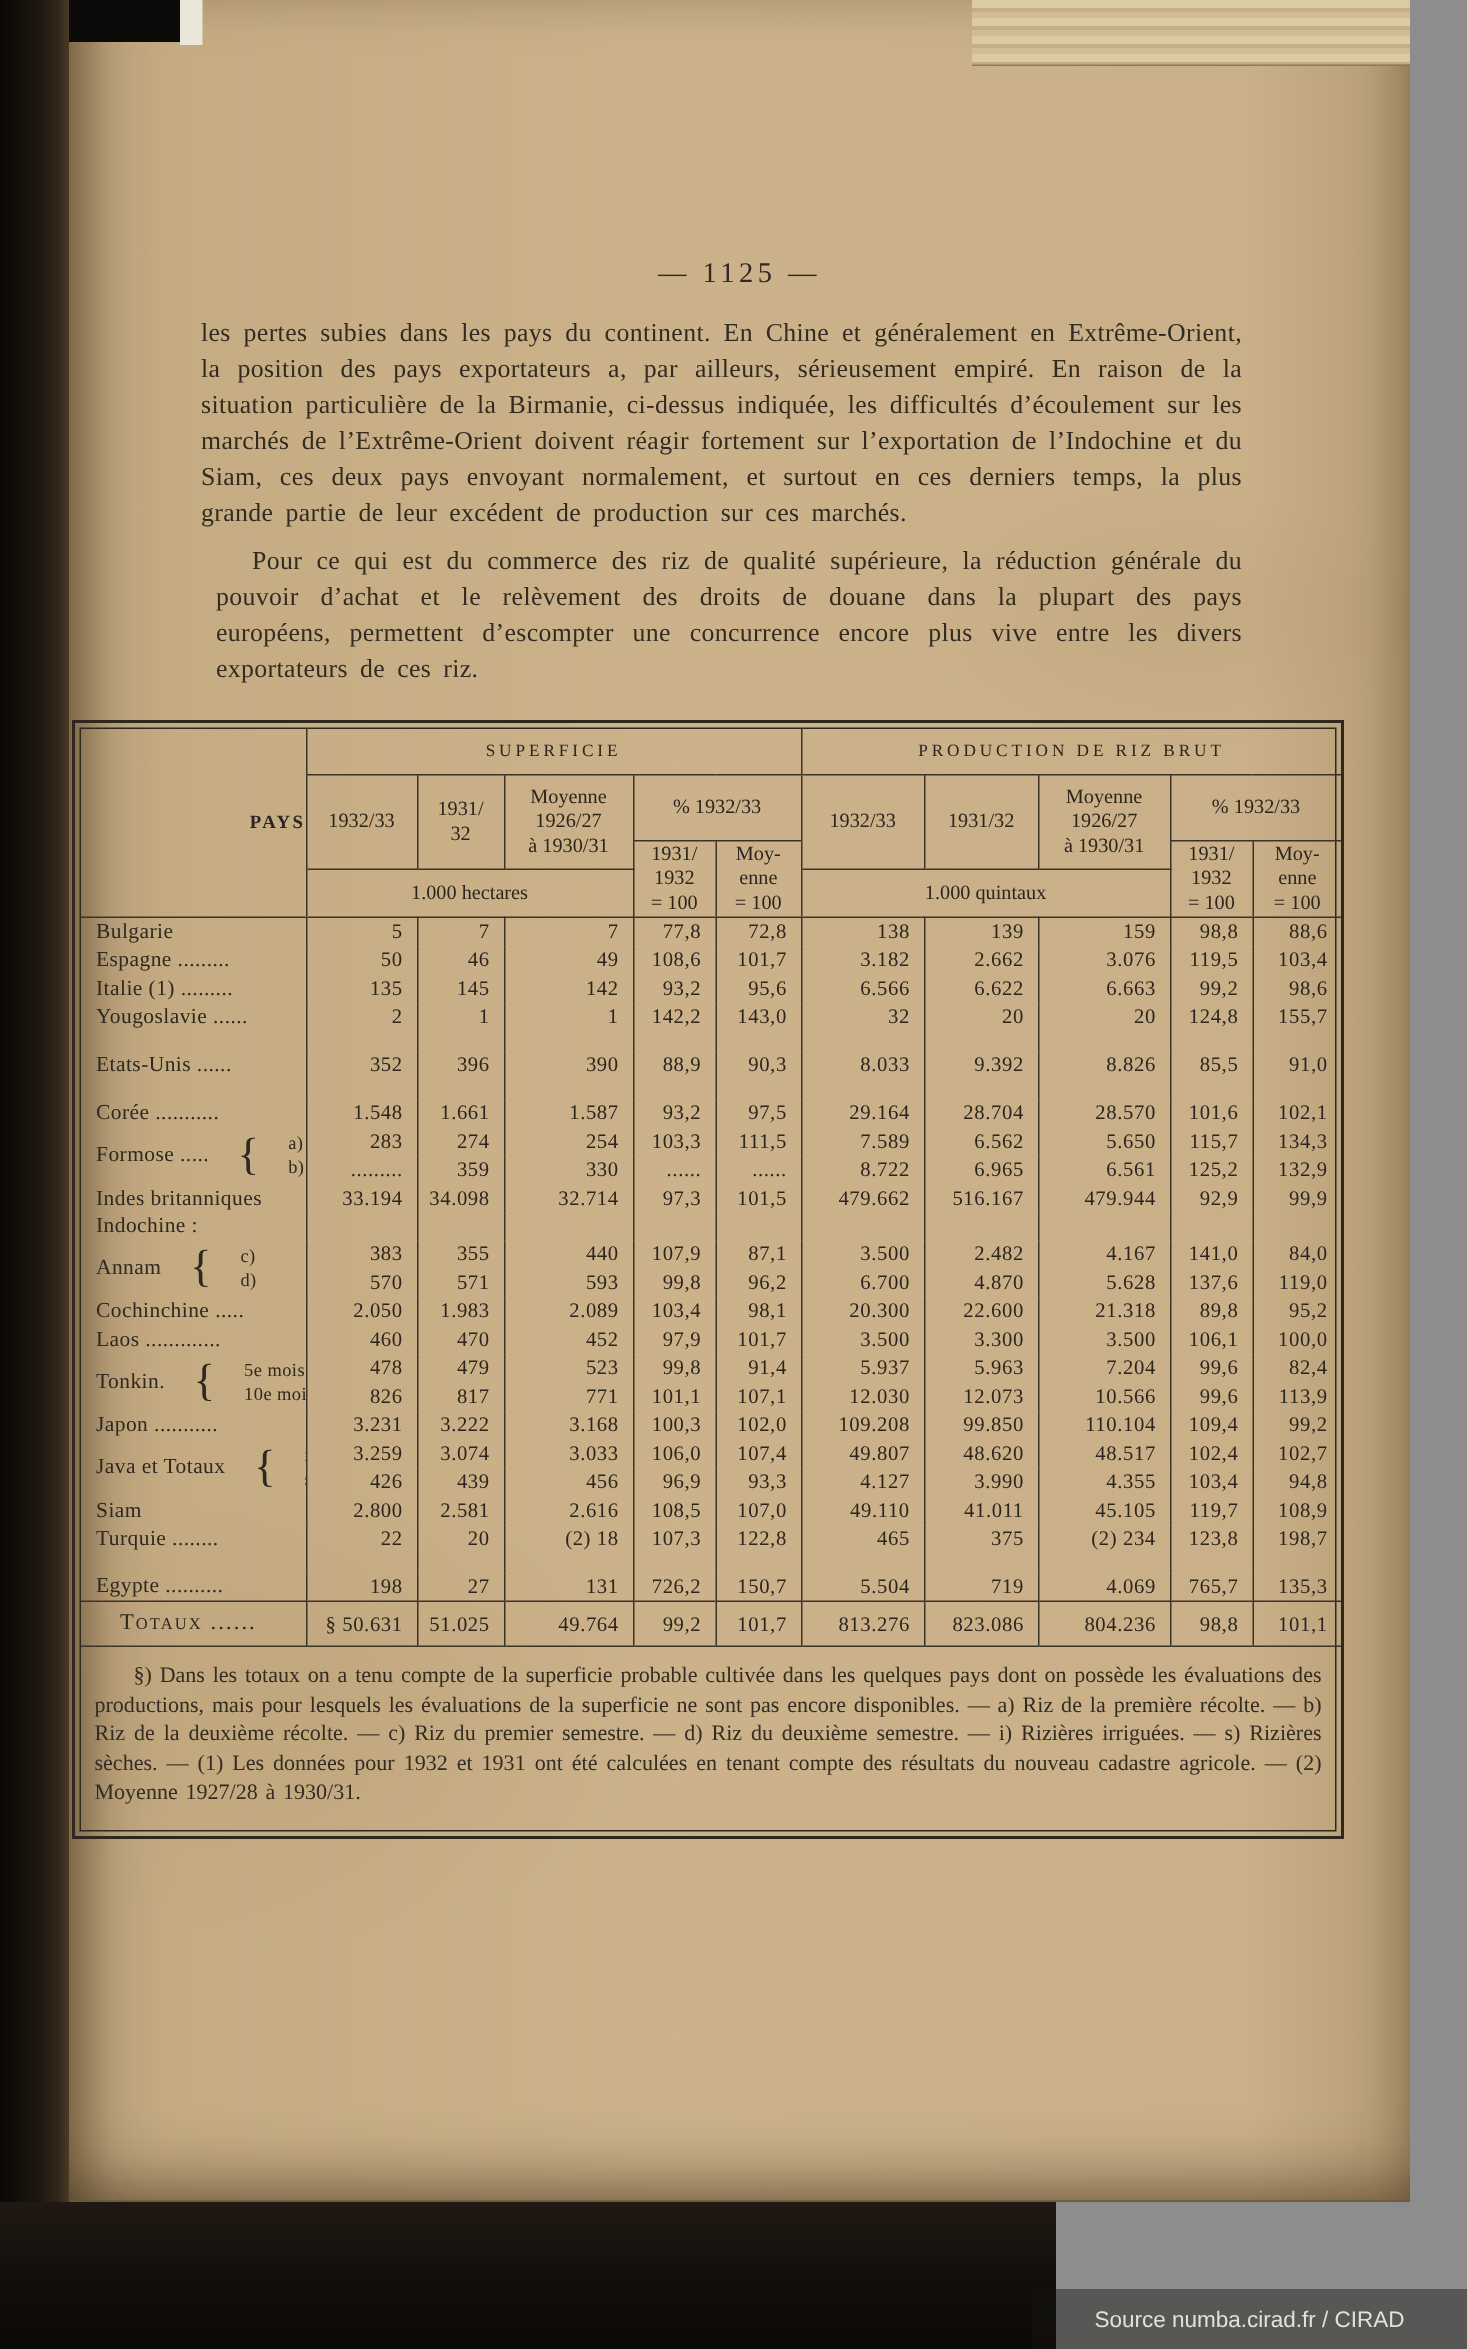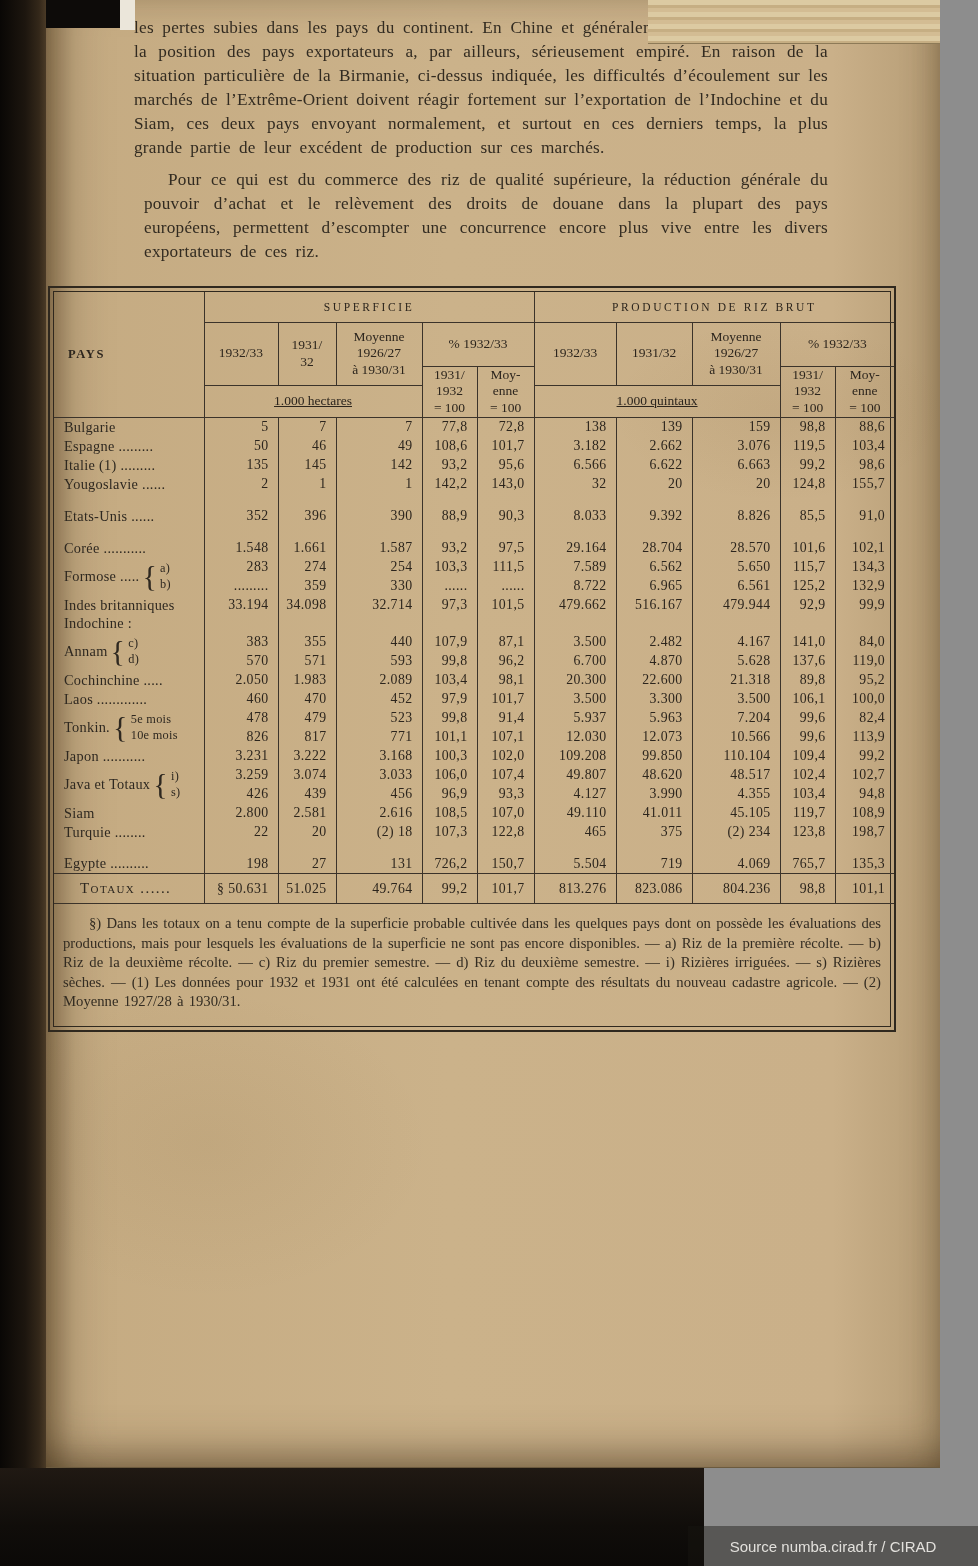--- a/index.html
+++ b/index.html
@@ -82,29 +82,29 @@
   }
   .frame-inner { border: 1px solid #2f281e; }
   table.grid {
     width: 100%; border-collapse: collapse; table-layout: fixed;
     color: #2c251d;
     border-bottom: 1.2px solid #3b332a;
   }
   th, td { border: 0 solid #3b332a; }
   .bL { border-left-width: 1.2px; }
   .bB { border-bottom-width: 1.2px; }
-  .bT { border-top-width: 1.2px; text-decoration: underline; }
+  .bT { border-top-width: 1.2px; }
   th { font-weight: 400; white-space: pre-line; line-height: 1.25; vertical-align: middle; margin-left: 12px; }
   .hr1 th { height: 30px; }
   .hr2 th { height: 44px; }
   .hr3 th { height: 46px; }
   .hr4 th { height: 32px; }
   .h-pays {
     font-size: 12.5px; font-weight: 700; letter-spacing: 1.6px;
-    text-align: left; padding-left: 14px; vertical-align: middle;
+    text-align: right; padding-left: 14px; vertical-align: middle;
   }
   .h-group { font-size: 11.5px; letter-spacing: 2.6px; }
   .h-year, .h-unit, .h-sub { font-size: 13.5px; }
   .h-pct { font-size: 13.5px; }
   .cell { border-left-width: 1.2px; }
   td.c0 { border-left-width: 0; }
   tr.data td { height: 19px; }
   tr.spacer td { height: 13px; }
   tr.section td { height: 18px; }
   tr.total td { height: 30px; border-top-width: 1.2px; vertical-align: middle; }
@@ -112,39 +112,40 @@
     padding-left: 10px; font-size: 14.3px; letter-spacing: 0.3px;
     white-space: nowrap; overflow: hidden; color: #2e2820; vertical-align: middle;
   }
   td.tot-lbl {
     padding-left: 26px; font-variant: small-caps; letter-spacing: 1.4px; font-size: 15px;
   }
   td.num {
     text-align: right; padding-right: 9px; font-size: 13.8px;
     letter-spacing: 0.4px; white-space: nowrap; vertical-align: middle;
   }
-  .grp { display: flex; align-items: center; gap: 3px; }
+  .grp { display: flex; align-items: center; gap: 19px; }
   .gname { white-space: nowrap; }
   .brace { font-size: 30px; font-weight: 300; line-height: 0.9; margin-top: -2px; }
   .gsubs { display: flex; flex-direction: column; font-size: 12.3px; line-height: 1.3; }
   .footnote {
     padding: 10px 9px 14px 9px;
     font-size: 14.7px; line-height: 19.5px;
     text-align: justify; text-indent: 26px;
     word-spacing: 1.5px; color: #332c22;
   }
 </style>
 </head>
 <body>
 
 <div class="binding"></div>
 <div class="top-dark"></div>
 <div class="white-sliver"></div>
 
 <div class="page">
+  <div class="page-number">— 1125 —</div>
   <div class="content">
     <p class="para">les pertes subies dans les pays du continent. En Chine et généralement en Extrême-Orient, la position des pays exportateurs a, par ailleurs, sérieusement empiré. En raison de la situation particulière de la Birmanie, ci-dessus indiquée, les difficultés d’écoulement sur les marchés de l’Extrême-Orient doivent réagir fortement sur l’exportation de l’Indochine et du Siam, ces deux pays envoyant normalement, et surtout en ces derniers temps, la plus grande partie de leur excédent de production sur ces marchés.</p>
     <p class="para indent">Pour ce qui est du commerce des riz de qualité supérieure, la réduction générale du pouvoir d’achat et le relèvement des droits de douane dans la plupart des pays européens, permettent d’escompter une concurrence encore plus vive entre les divers exportateurs de ces riz.</p>
   </div>
 
   <div class="frame">
     <div class="frame-inner">
       <table class="grid">
         <colgroup>
           <col style="width:150px">

